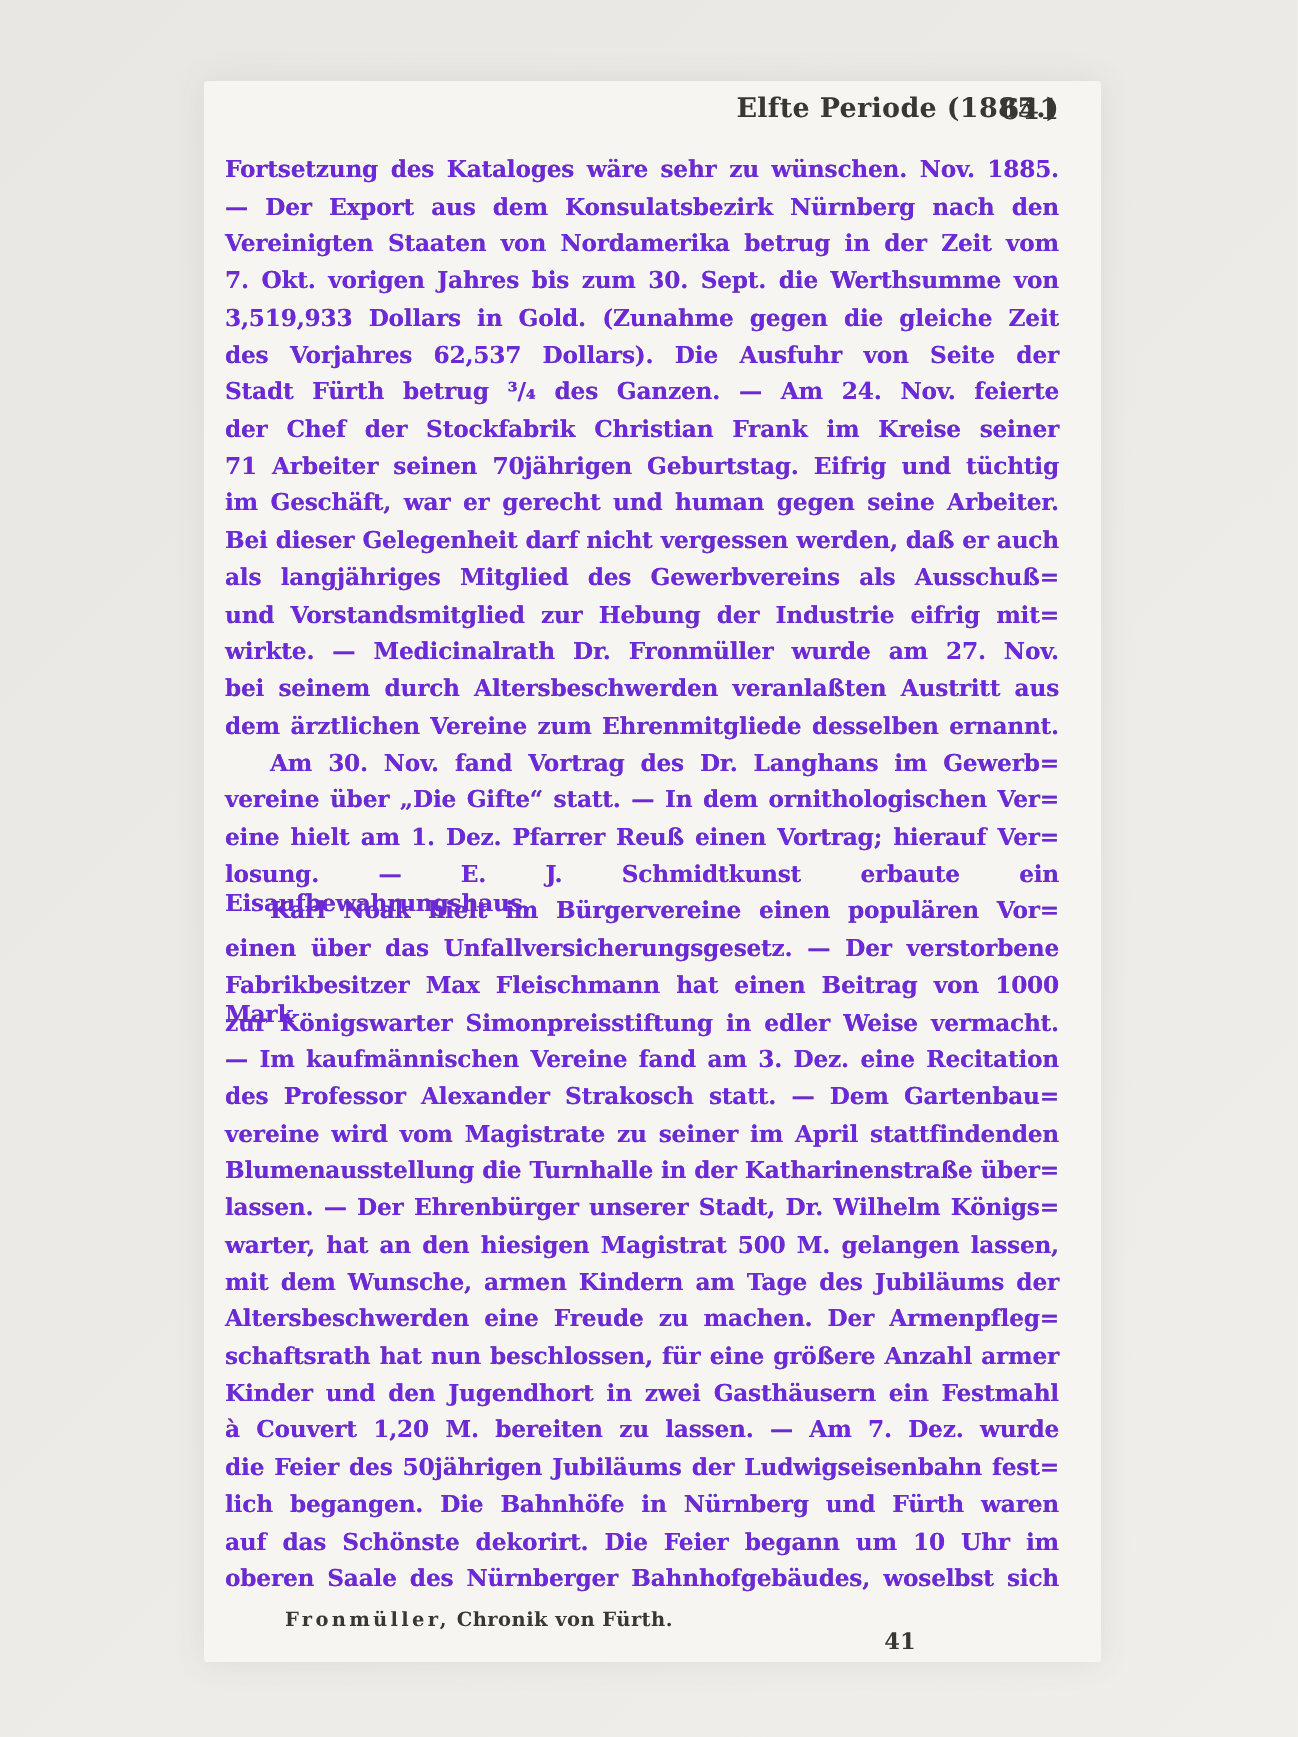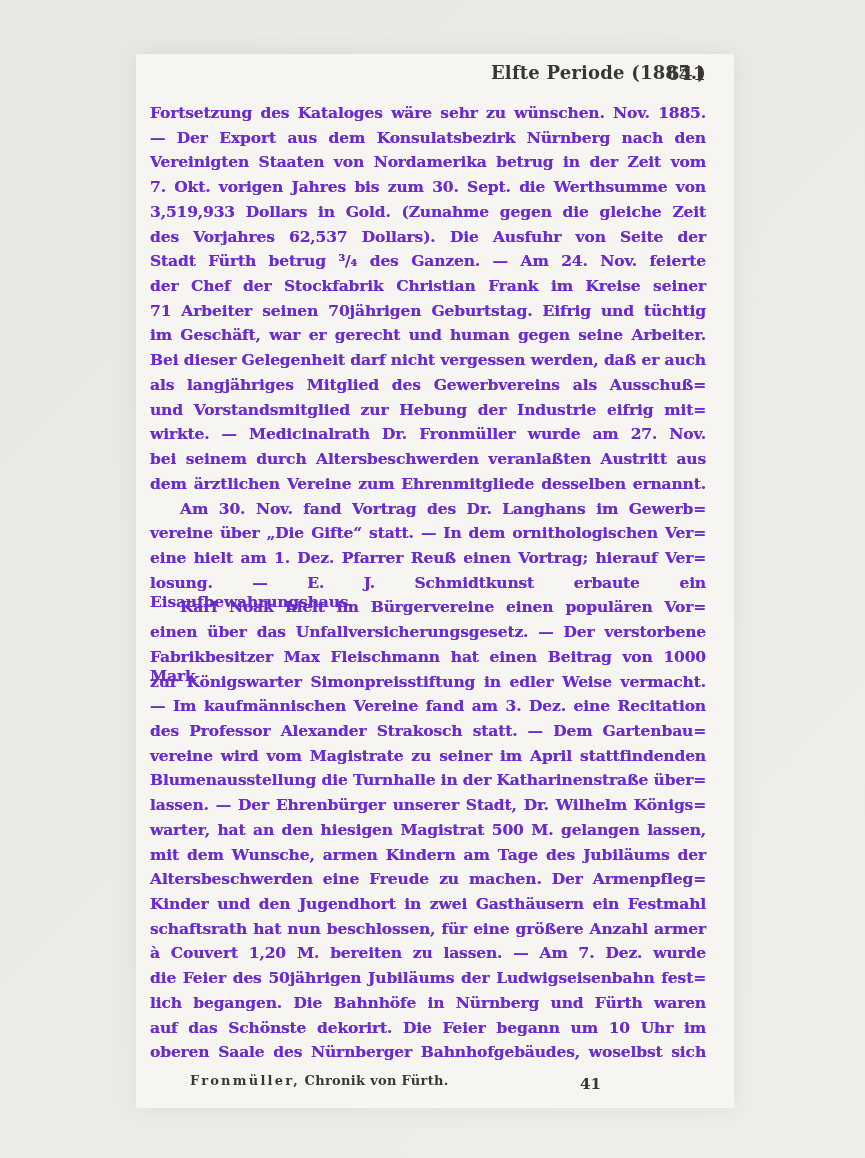--- a/index.html
+++ b/index.html
@@ -62,22 +62,22 @@
     width: 556px; height: 20px;
     color: #3a3733;
   }
   .footer-signature {
     position: absolute; left: 40px; top: 2px;
     font-size: 13px; font-weight: bold;
   }
   .footer-author { letter-spacing: 2.2px; text-align: center; }
   .footer-worktitle { letter-spacing: 0.3px; }
   .footer-sheet {
-    position: absolute; left: 430px; top: 4px;
-    width: 40px; text-align: left;
+    position: absolute; left: 430px; top: 14px;
+    width: 40px; text-align: center;
     font-size: 15px; font-weight: bold;
   }
 </style>
 </head>
 <body>
 
 <div class="scan"></div>
 <div class="paper"></div>
 
 <div class="header-row">
@@ -111,22 +111,22 @@
     <div class="line">Fabrikbesitzer Max Fleischmann hat einen Beitrag von 1000 Mark</div>
     <div class="line">zur Königswarter Simonpreisstiftung in edler Weise vermacht.</div>
     <div class="line">— Im kaufmännischen Vereine fand am 3. Dez. eine Recitation</div>
     <div class="line">des Professor Alexander Strakosch statt. — Dem Gartenbau=</div>
     <div class="line">vereine wird vom Magistrate zu seiner im April stattfindenden</div>
     <div class="line">Blumenausstellung die Turnhalle in der Katharinenstraße über=</div>
     <div class="line">lassen. — Der Ehrenbürger unserer Stadt, Dr. Wilhelm Königs=</div>
     <div class="line">warter, hat an den hiesigen Magistrat 500 M. gelangen lassen,</div>
     <div class="line">mit dem Wunsche, armen Kindern am Tage des Jubiläums der</div>
     <div class="line">Altersbeschwerden eine Freude zu machen. Der Armenpfleg=</div>
+    <div class="line">schaftsrath hat nun beschlossen, für eine größere Anzahl armer</div>
     <div class="line">Kinder und den Jugendhort in zwei Gasthäusern ein Festmahl</div>
-    <div class="line">schaftsrath hat nun beschlossen, für eine größere Anzahl armer</div>
     <div class="line">à Couvert 1,20 M. bereiten zu lassen. — Am 7. Dez. wurde</div>
     <div class="line">die Feier des 50jährigen Jubiläums der Ludwigseisenbahn fest=</div>
     <div class="line">lich begangen. Die Bahnhöfe in Nürnberg und Fürth waren</div>
     <div class="line">auf das Schönste dekorirt. Die Feier begann um 10 Uhr im</div>
     <div class="line">oberen Saale des Nürnberger Bahnhofgebäudes, woselbst sich</div>
   </div>
 
 <div class="footer-row">
   <div class="footer-signature">
     <span class="footer-author">Fronmüller,</span>

